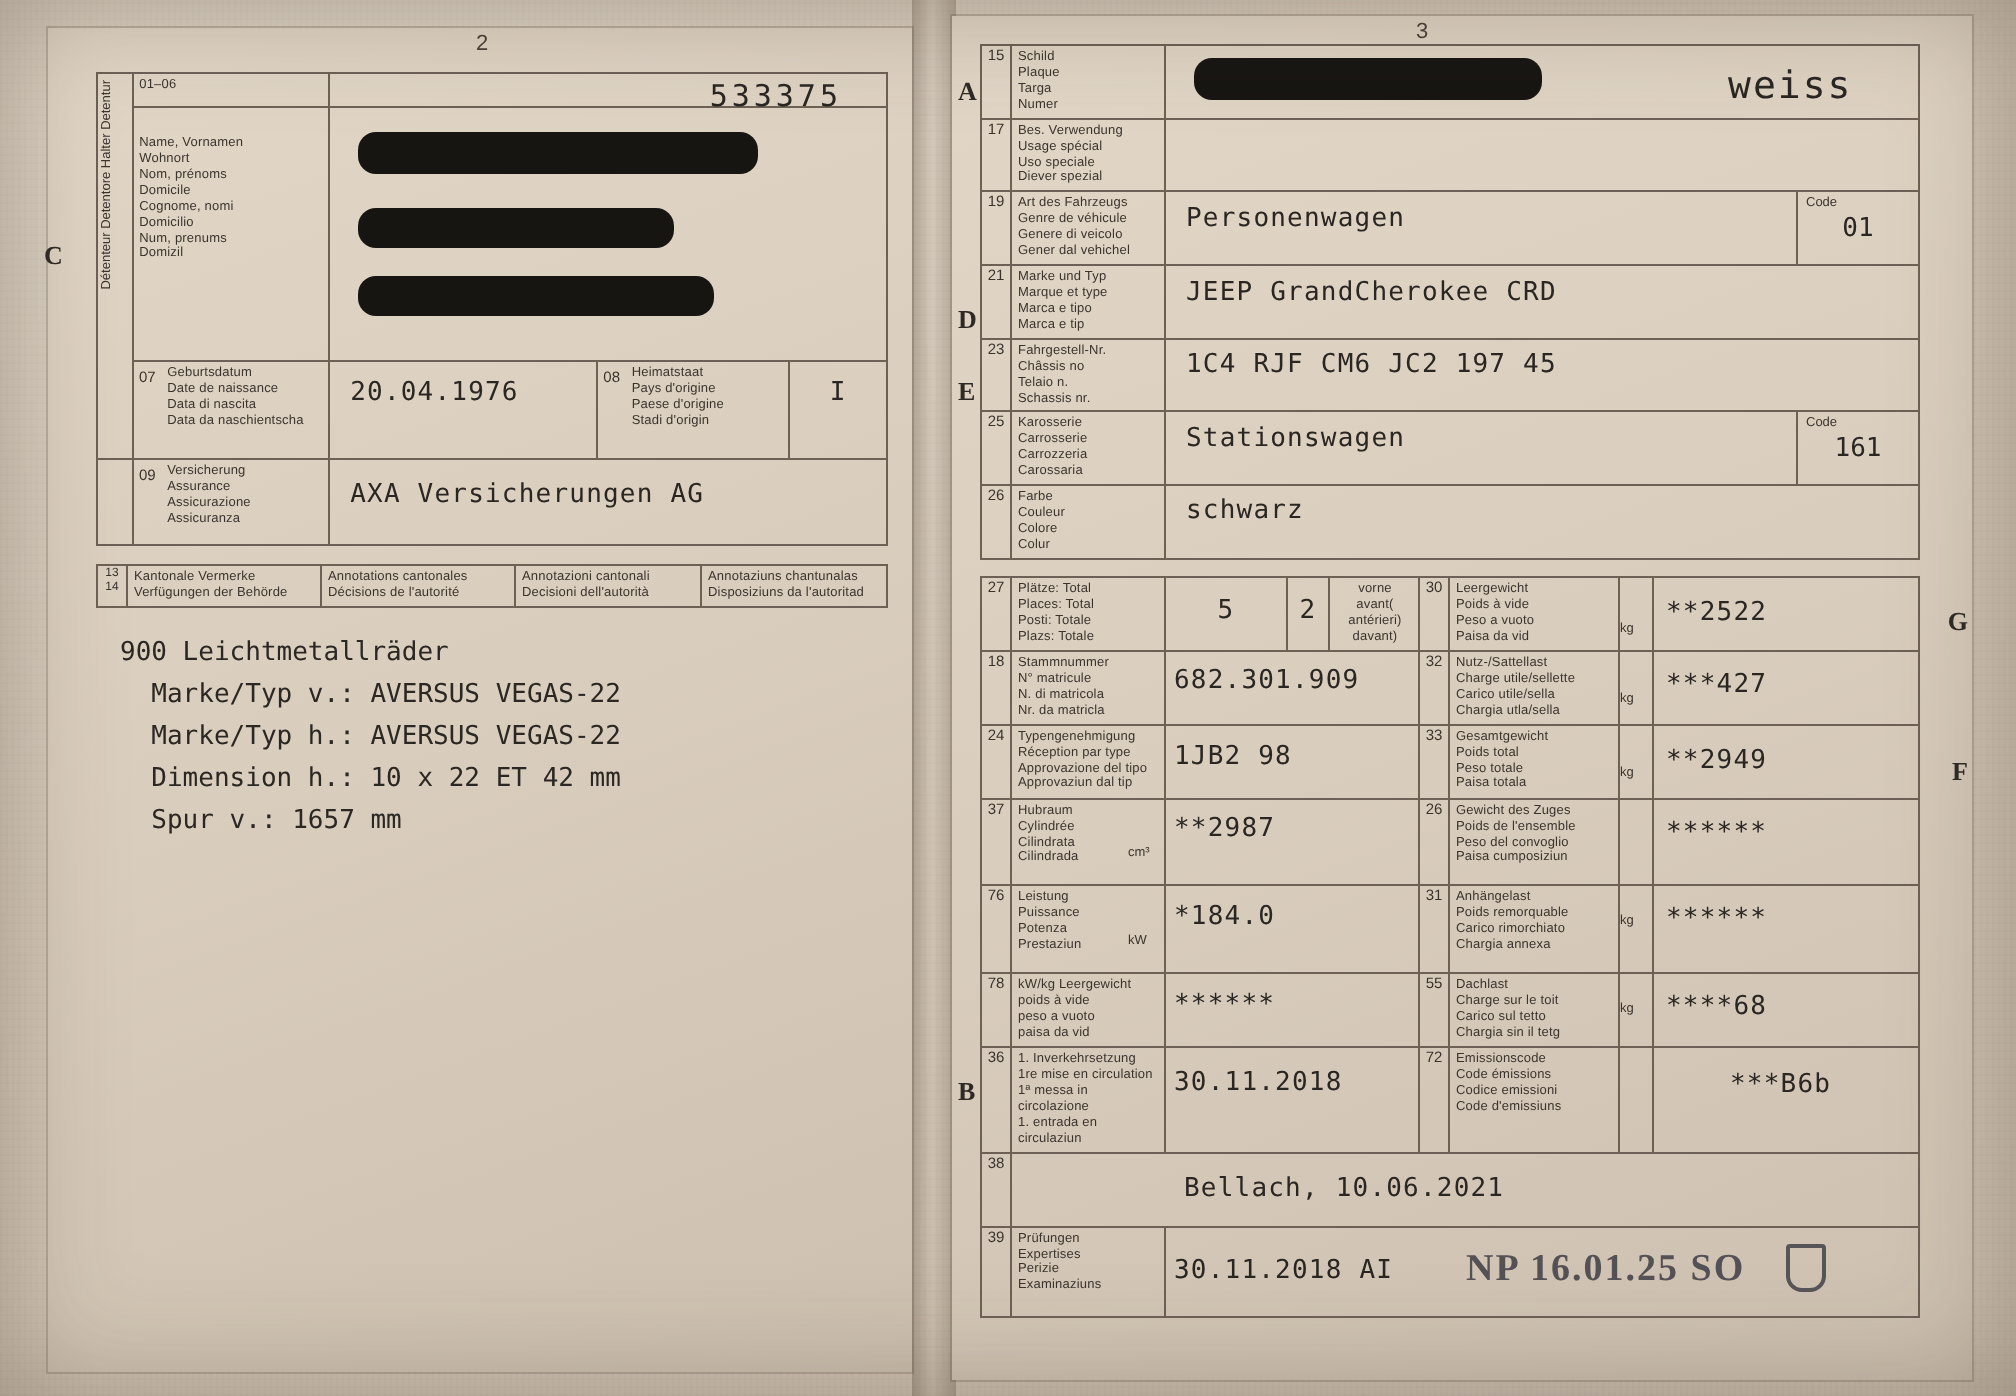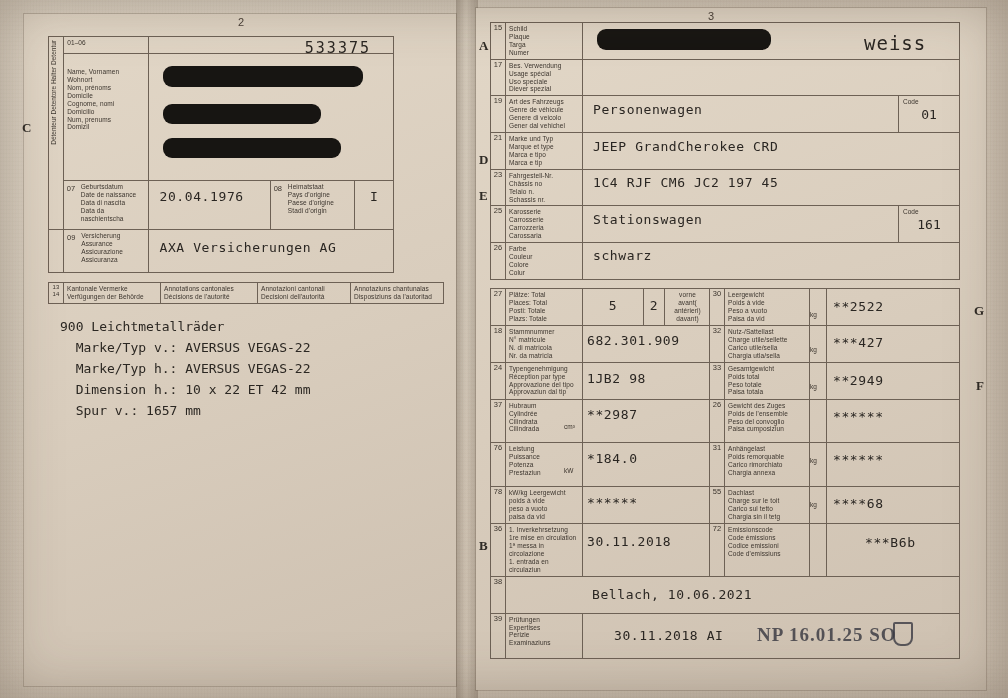--- a/index.html
+++ b/index.html
@@ -118,21 +118,21 @@
 <body>
 
 <div class="doc">
   <div class="grain"></div>
 
   <div class="page left-page">
     <div style="position:absolute;left:214px;top:2px;font-size:11px;color:#4a4038;">2</div>
 
     <div style="position:absolute;left:-2px;top:106px;" class="side-letter">C</div>
 
-    <table class="grid" style="left:24px;top:22px;width:346px;">
+    <table class="grid" style="left:24px;top:22px;width:396px;">
       <tbody>
           <tr>
         <td rowspan="3" style="width:16px;">
           <div class="vert">Détenteur
 Detentore
 Halter
 Detentur</div>
         </td>
         <td style="width:94px;height:16px;">
           <div class="lbl">01–06</div>
@@ -559,22 +559,22 @@
 
       <tr>
         <td class="num" style="height:44px;">39</td>
         <td>
           <div class="lbl" style="white-space:pre-line;">Prüfungen
 Expertises
 Perizie
 Examinaziuns</div>
         </td>
         <td colspan="7" style="position:relative;">
-          <div class="val" style="padding-top:14px;padding-left:4px;margin-left:27px;">30.11.2018 AI</div>
-          <div class="stamp" style="position:absolute;left:150px;top:10px;margin-left:24px;">NP 16.01.25 SO</div>
+          <div class="val" style="padding-top:14px;padding-left:4px;">30.11.2018 AI</div>
+          <div class="stamp" style="position:absolute;left:150px;top:10px;">NP 16.01.25 SO</div>
           <div style="position:absolute;left:310px;top:8px;width:16px;height:20px;border:2px solid #3a3a42;border-radius:2px 2px 8px 8px;opacity:.8;"></div>
         </td>
       </tr>
     </tbody>
       </table>
   </div>
 
   <div class="shadowedge"></div>
 </div>
 

